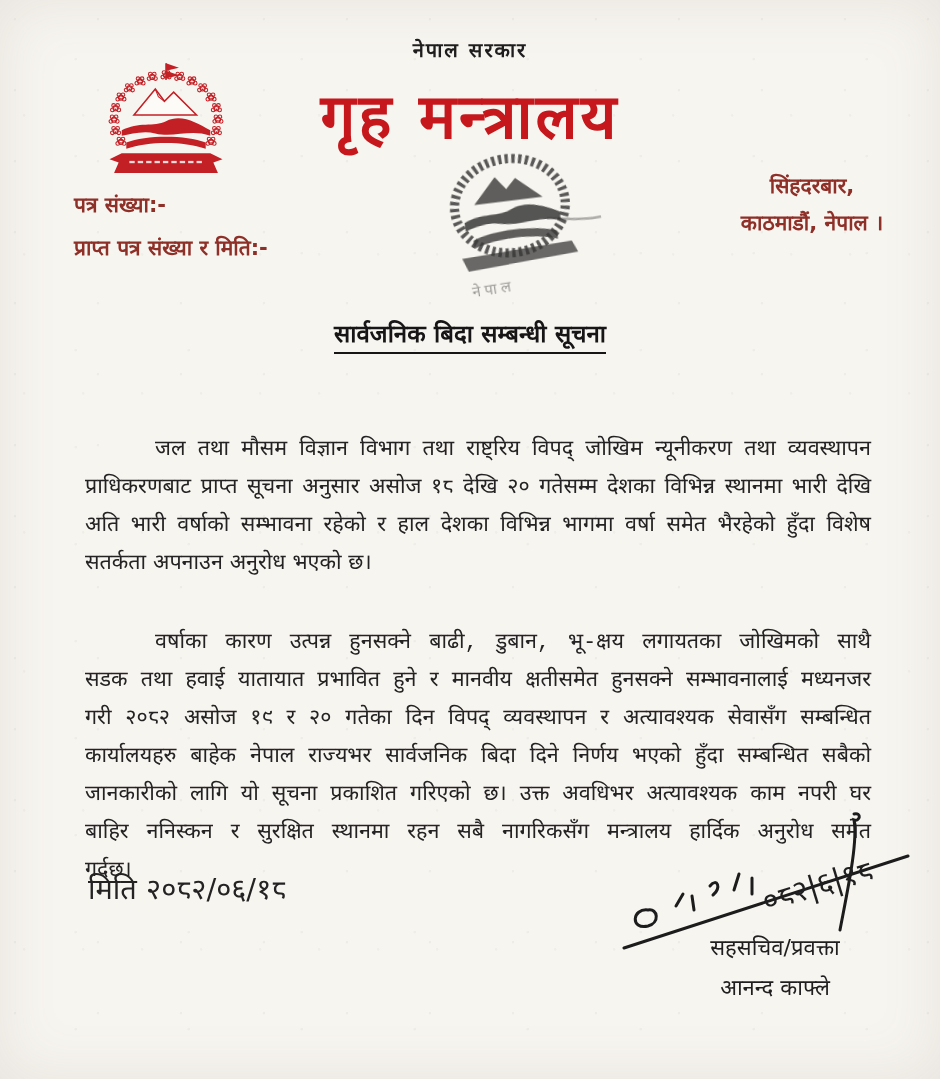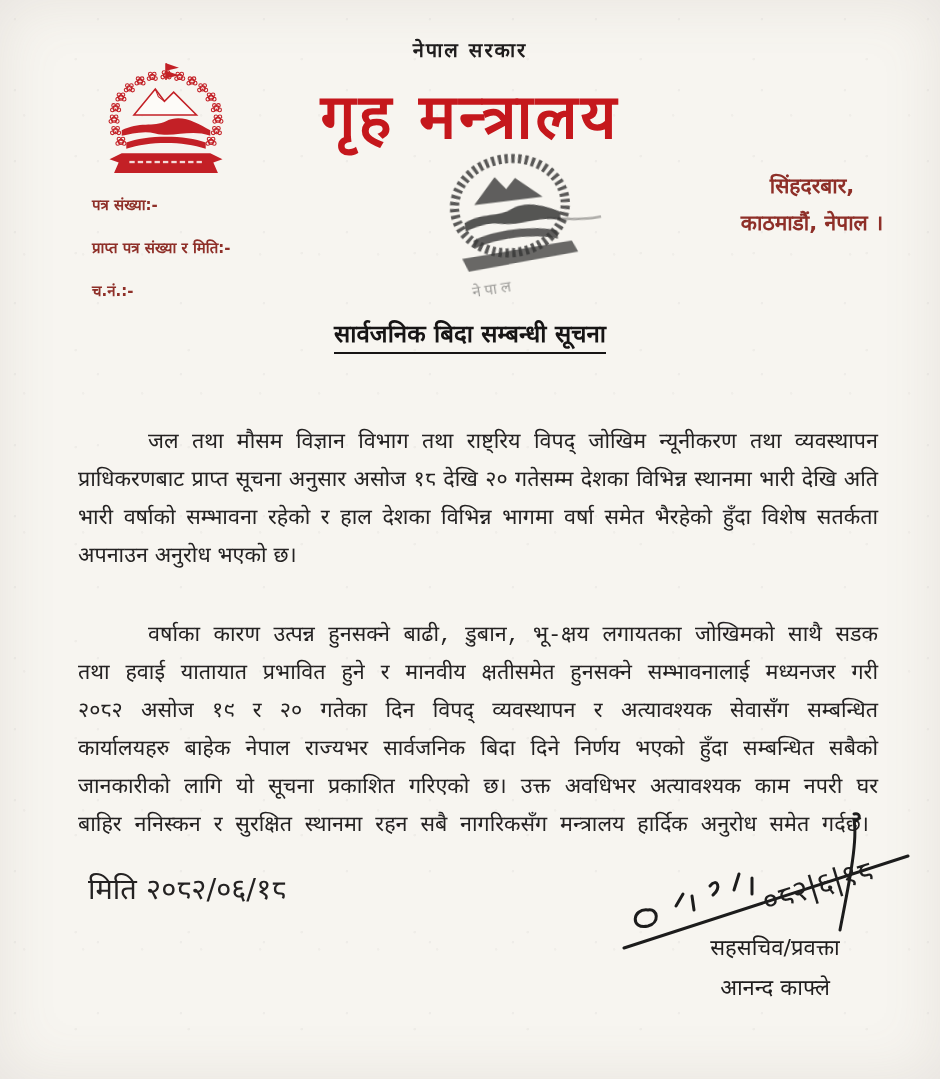--- a/index.html
+++ b/index.html
@@ -34,39 +34,39 @@
   
   .emblem{left:82px;top:56px;width:168px;height:138px;}
   
   .stamp{left:420px;top:138px;width:185px;height:150px;
     filter:blur(.7px);opacity:.88;transform:rotate(-7deg);}
   .stamp-caption{
     left:472px;top:278px;font-size:15px;color:rgba(40,40,40,.45);
     transform:rotate(-9deg);letter-spacing:4px;filter:blur(.4px);
   }
   
-  .ref{left:92px;top:184px;font-weight:bold;color:#8e2f28;font-size:15px;line-height:43px;}
+  .ref{left:74px;top:184px;font-weight:bold;color:#8e2f28;font-size:21px;line-height:43px;}
   
   .addr{right:28px;top:168px;width:200px;text-align:center;
     font-weight:bold;color:#8e2f28;font-size:21px;line-height:37px;}
   
   .title{
     left:0;right:0;top:316px;text-align:center;
     font-size:24px;font-weight:bold;color:#171515;
   }
   .title span{border-bottom:2.5px solid #171515;padding-bottom:4px;}
   
   .bodytext{
     left:78px;width:800px;
     font-size:21.5px;line-height:38px;color:#242222;
     text-align:justify;font-weight:500;
   }
   .p1{top:422px;}
   .p2{top:616px;font-family:Liberation Mono, monospace;}
-  .bodytext p{margin:0;text-indent:70px;}
+  .bodytext p{margin:7px;text-indent:70px;}
   
   .dates{left:88px;top:868px;font-size:29px;line-height:42px;color:#242222;font-weight:500;}
   
   .sig-art{left:618px;top:808px;width:310px;height:150px;}
   .sig-name{left:640px;top:928px;width:270px;text-align:center;
     font-size:22px;color:#201e1e;font-weight:500;line-height:40px;}
 </style>
 </head>
 <body>
 
@@ -140,21 +140,20 @@
       <path d="M44 132 L176 126 L182 140 L50 148 Z" fill="#1f1f1f" stroke="none" opacity=".75"></path>
       <path d="M150 96 C176 100 196 104 214 102" stroke-width="3" opacity=".4"></path>
     </g>
   </svg>
 </div>
 <div class="abs stamp-caption">नेपाल</div>
 
 <div class="abs ref">
   <div>पत्र संख्या:-</div>
   <div>प्राप्त पत्र संख्या र मिति:-</div>
-  <div>च.नं.:-</div>
 </div>
 
 <div class="abs addr">
   <div>सिंहदरबार,</div>
   <div>काठमाडौं, नेपाल ।</div>
 </div>
 
 <div class="abs title">
   <span>सार्वजनिक बिदा सम्बन्धी सूचना</span>
 </div>

